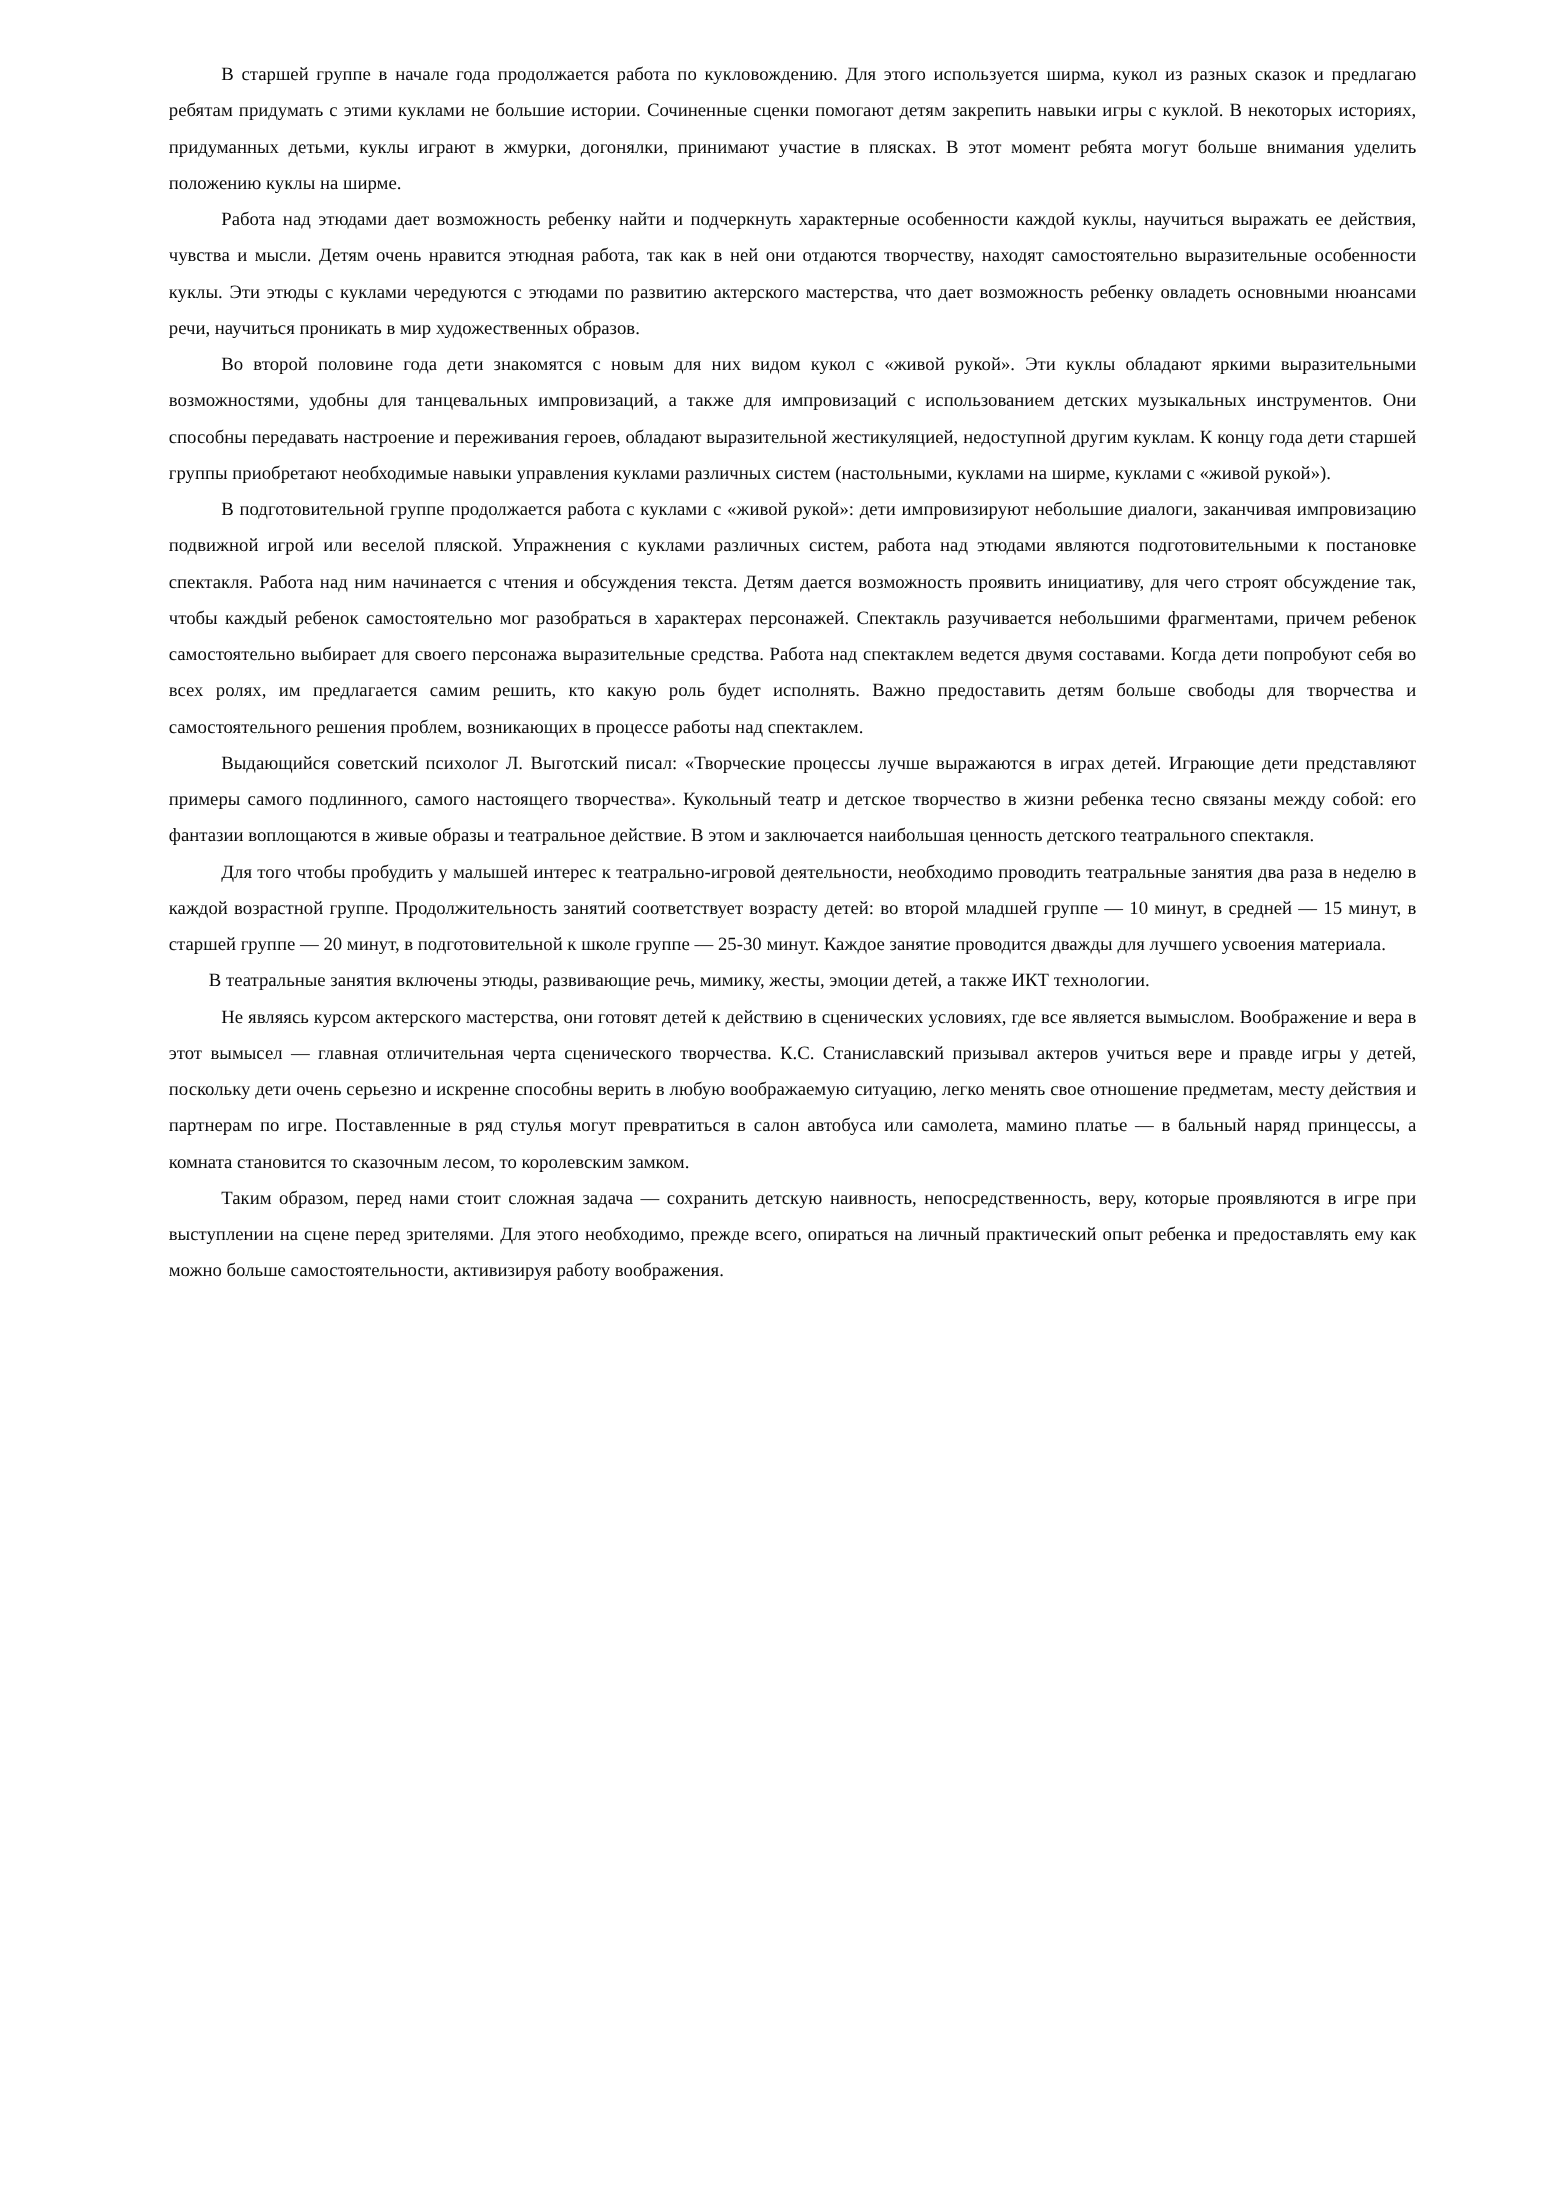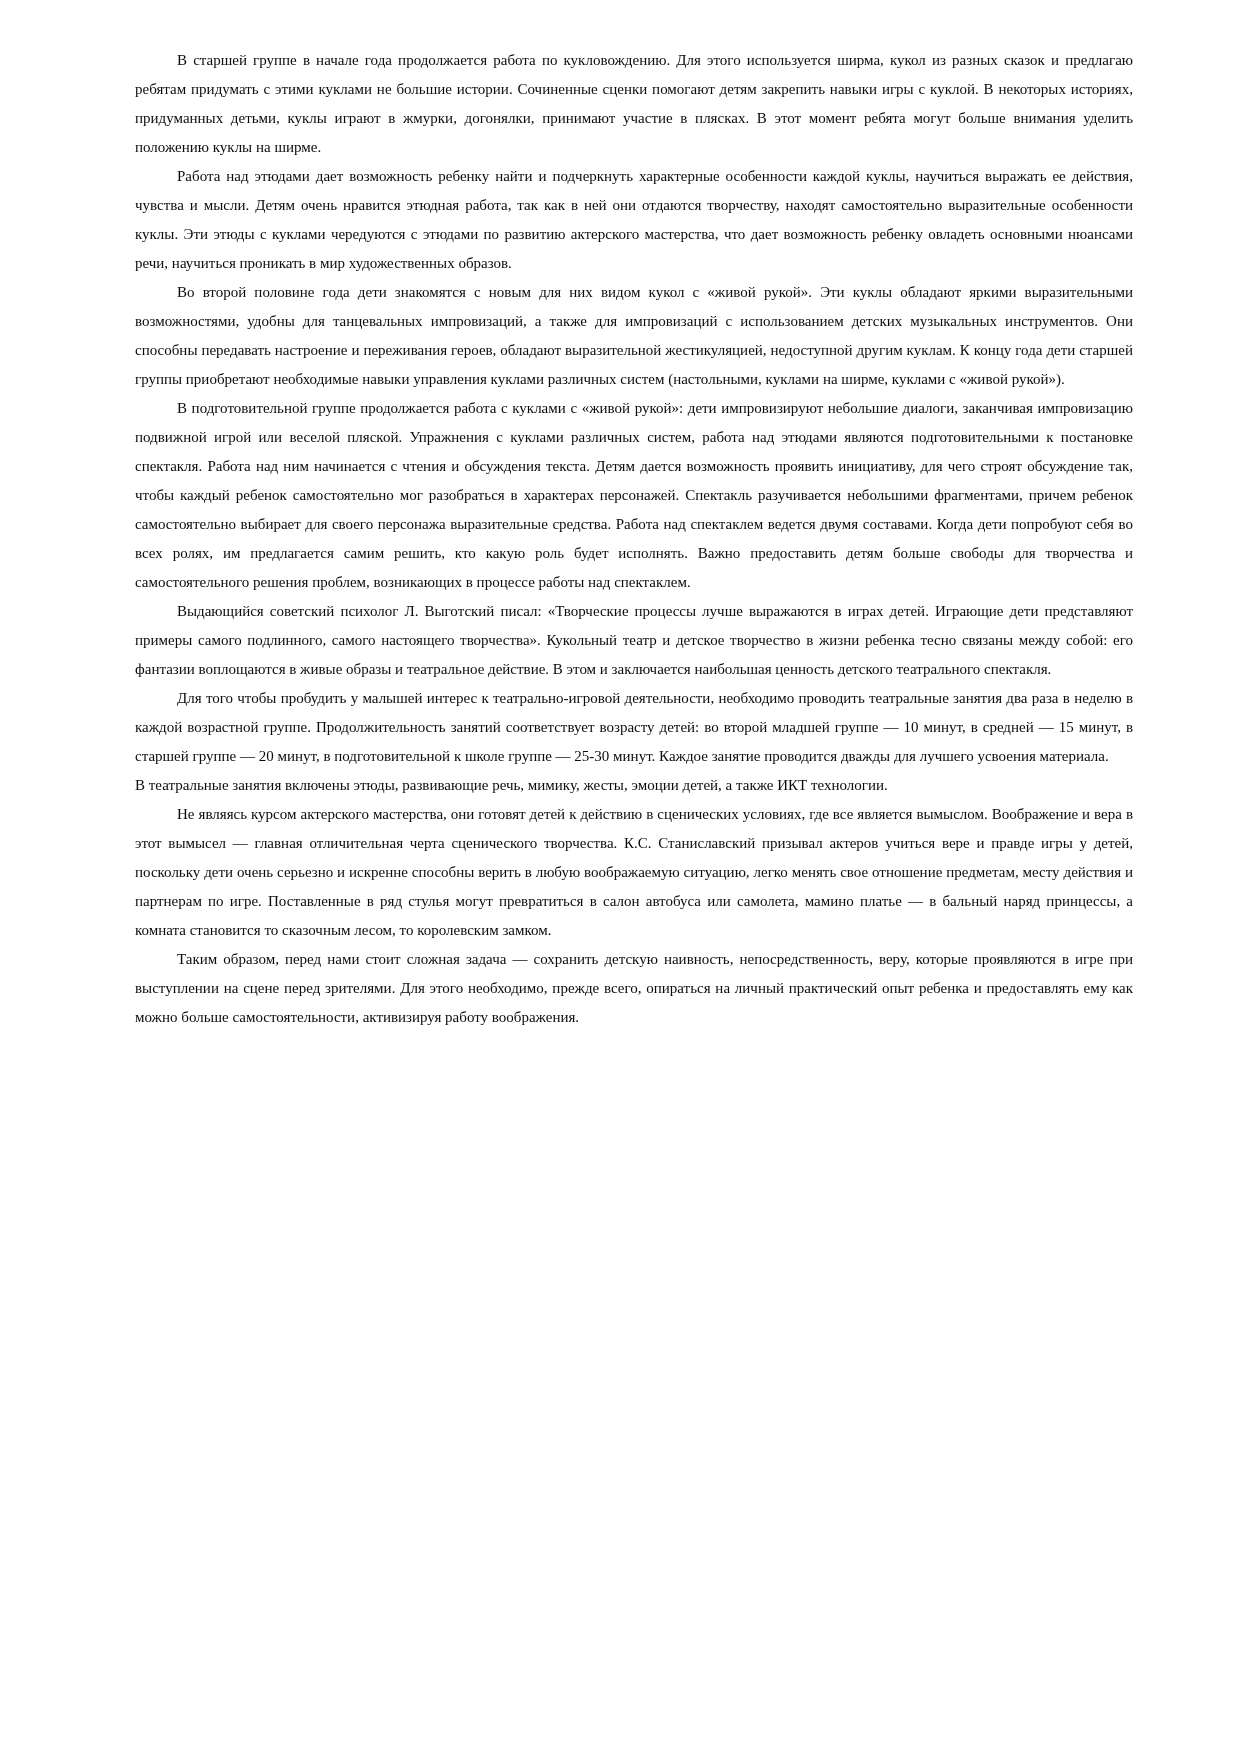--- a/index.html
+++ b/index.html
@@ -25,20 +25,21 @@
     color: #0b0b0b;
     text-align: justify;
   }
   .text-block p {
     margin: 0;
     padding: 0;
     text-indent: 42px;
   }
   .text-block p.no-indent {
     text-indent: 0;
+    margin-left: 32px;
   }
 </style>
 </head>
 <body>
 
 <div class="page">
   <div class="text-block">
     <p>В старшей группе в начале года продолжается работа по кукловождению. Для этого используется ширма, кукол из разных сказок и предлагаю ребятам придумать с этими куклами не большие истории. Сочиненные сценки помогают детям закрепить навыки игры с куклой. В некоторых историях, придуманных детьми, куклы играют в жмурки, догонялки, принимают участие в плясках. В этот момент ребята могут больше внимания уделить положению куклы на ширме.</p>
     <p>Работа над этюдами дает возможность ребенку найти и подчеркнуть характерные особенности каждой куклы, научиться выражать ее действия, чувства и мысли. Детям очень нравится этюдная работа, так как в ней они отдаются творчеству, находят самостоятельно выразительные особенности куклы. Эти этюды с куклами чередуются с этюдами по развитию актерского мастерства, что дает возможность ребенку овладеть основными нюансами речи, научиться проникать в мир художественных образов.</p>
     <p>Во второй половине года дети знакомятся с новым для них видом кукол с «живой рукой». Эти куклы обладают яркими выразительными возможностями, удобны для танцевальных импровизаций, а также для импровизаций с использованием детских музыкальных инструментов. Они способны передавать настроение и переживания героев, обладают выразительной жестикуляцией, недоступной другим куклам. К концу года дети старшей группы приобретают необходимые навыки управления куклами различных систем (настольными, куклами на ширме, куклами с «живой рукой»).</p>

